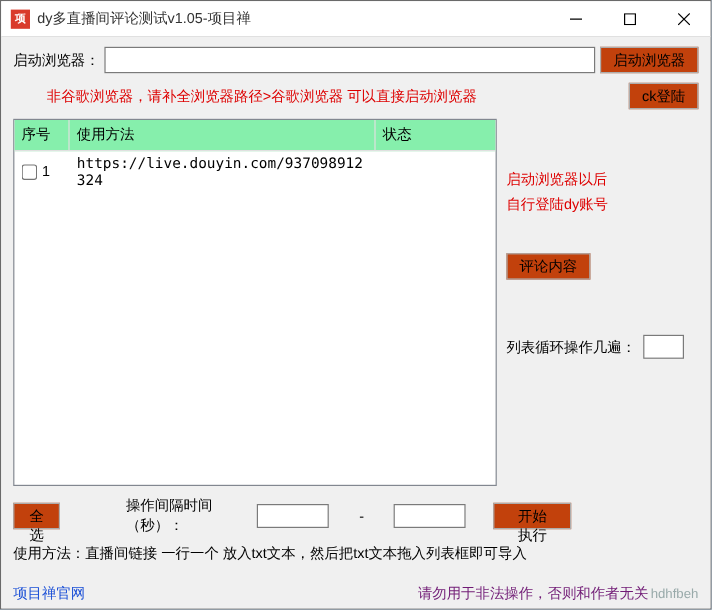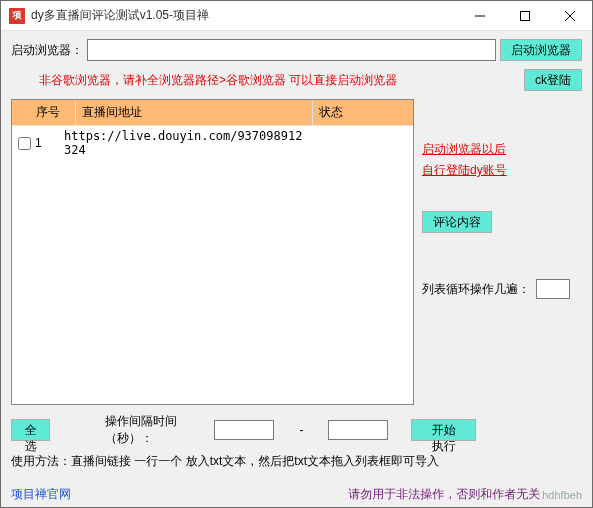--- a/index.html
+++ b/index.html
@@ -6,39 +6,39 @@
   body { margin: 0; background: #3a5a7a; width: 593px; height: 508px; overflow: hidden; }
   .window { background: #f0f0f0; width: 593px; height: 508px; border: 1px solid #6a6a6a; display: flex; flex-direction: column; }
   .titlebar { background: #fff; height: 30px; display: flex; align-items: center; border-bottom: 1px solid #e0e0e0; }
   .titlebar .icon { width: 16px; height: 16px; background: #d93a2b; margin: 0 6px 0 8px; display: inline-flex; align-items: center; justify-content: center; color: #fff; font-size: 9px; font-weight: bold; }
   .titlebar .title { flex: 1; color: #333; font-size: 12px; }
   .winbtn { width: 45px; height: 30px; display: flex; align-items: center; justify-content: center; color: #333; cursor: pointer; }
   .body { flex: 1; padding: 8px 10px 4px 10px; background: #f0f0f0; display: flex; flex-direction: column; position: relative; }
   .row1 { display: flex; align-items: center; gap: 4px; margin-bottom: 6px; }
   .row1 label { color: #000; }
   .path-input { flex: 1; height: 22px; border: 1px solid #7a7a7a; padding: 0 4px; background: #fff; }
-  .btn { background: #5eead4; border: 1px solid #adadad; padding: 2px 10px; height: 22px; cursor: pointer; line-height: 16px; }
+  .btn { background: #c2410c; border: 1px solid #adadad; padding: 2px 10px; height: 22px; cursor: pointer; line-height: 16px; }
   .warn-row { display: flex; align-items: center; margin: 2px 0 8px 0; }
   .warn { color: #d00; margin-left: 28px; }
   .ck { margin-left: auto; }
   .mid { display: flex; gap: 8px; flex: 1; min-height: 0; }
   .listpanel { flex: 1; border: 1px solid #828790; background: #fff; display: flex; flex-direction: column; overflow: hidden; }
-  .lhead { display: flex; background: #fdba74; border-bottom: 1px solid #e0e0e0; padding-left: 18px; }
+  .lhead { display: flex; background: #86efac; border-bottom: 1px solid #e0e0e0; }
   .lhead .col { padding: 4px 6px; border-right: 1px solid #e0e0e0; color: #000; font-size: 12px; }
   .col-idx { width: 46px; }
   .col-url { flex: 1; }
   .col-state { width: 100px; border-right: none !important; }
   .lrow { display: flex; }
   .lrow .cell { padding: 3px 6px; font-family: "Consolas","SimSun",monospace; font-size: 12px; color: #000; }
   .cell-idx { width: 46px; display: flex; align-items: center; gap: 4px; }
   .cell-idx input { margin: 0; }
   .cell-url { flex: 1; word-break: break-all; }
   .cell-state { width: 100px; }
   .sidecol { width: 160px; display: flex; flex-direction: column; align-items: flex-start; padding-top: 42px; }
-  .sidecol .red { color: #d00; margin-bottom: 4px; text-decoration: underline; }
+  .sidecol .red { color: #d00; margin-bottom: 4px; }
   .sidecol .gap1 { height: 28px; }
   .sidecol .loop-row { margin-top: 46px; display: flex; align-items: center; gap: 6px; }
   .loop-row input { width: 34px; height: 20px; border: 1px solid #7a7a7a; padding: 0 2px; }
   .bottom-ctrl { display: flex; align-items: center; gap: 23px; margin: 8px 0 6px 0; }
   .timebox { width: 60px; height: 20px; border: 1px solid #7a7a7a; padding: 0 3px; }
   .dash { margin: 0 2px; }
   .bottom-ctrl .start { margin-left: auto; margin-right: 106px; padding: 2px 14px; }
   .usage { color: #000; margin-bottom: 16px; }
   .footer { display: flex; align-items: center; }
   .link { color: #1a4fd6; cursor: pointer; }
@@ -81,21 +81,21 @@
 
     <div class="warn-row">
       <span class="warn">非谷歌浏览器，请补全浏览器路径&gt;谷歌浏览器 可以直接启动浏览器</span>
       <button class="btn ck">ck登陆</button>
     </div>
 
     <div class="mid">
       <div class="listpanel">
         <div class="lhead">
           <div class="col col-idx">序号</div>
-          <div class="col col-url">直播间地址</div>
+          <div class="col col-url">使用方法</div>
           <div class="col col-state">状态</div>
         </div>
         <div class="lrow">
           <div class="cell cell-idx">
             <input type="checkbox" style="">
             <span>1</span>
           </div>
           <div class="cell cell-url">https://live.douyin.com/937098912324</div>
           <div class="cell cell-state"></div>
         </div>

